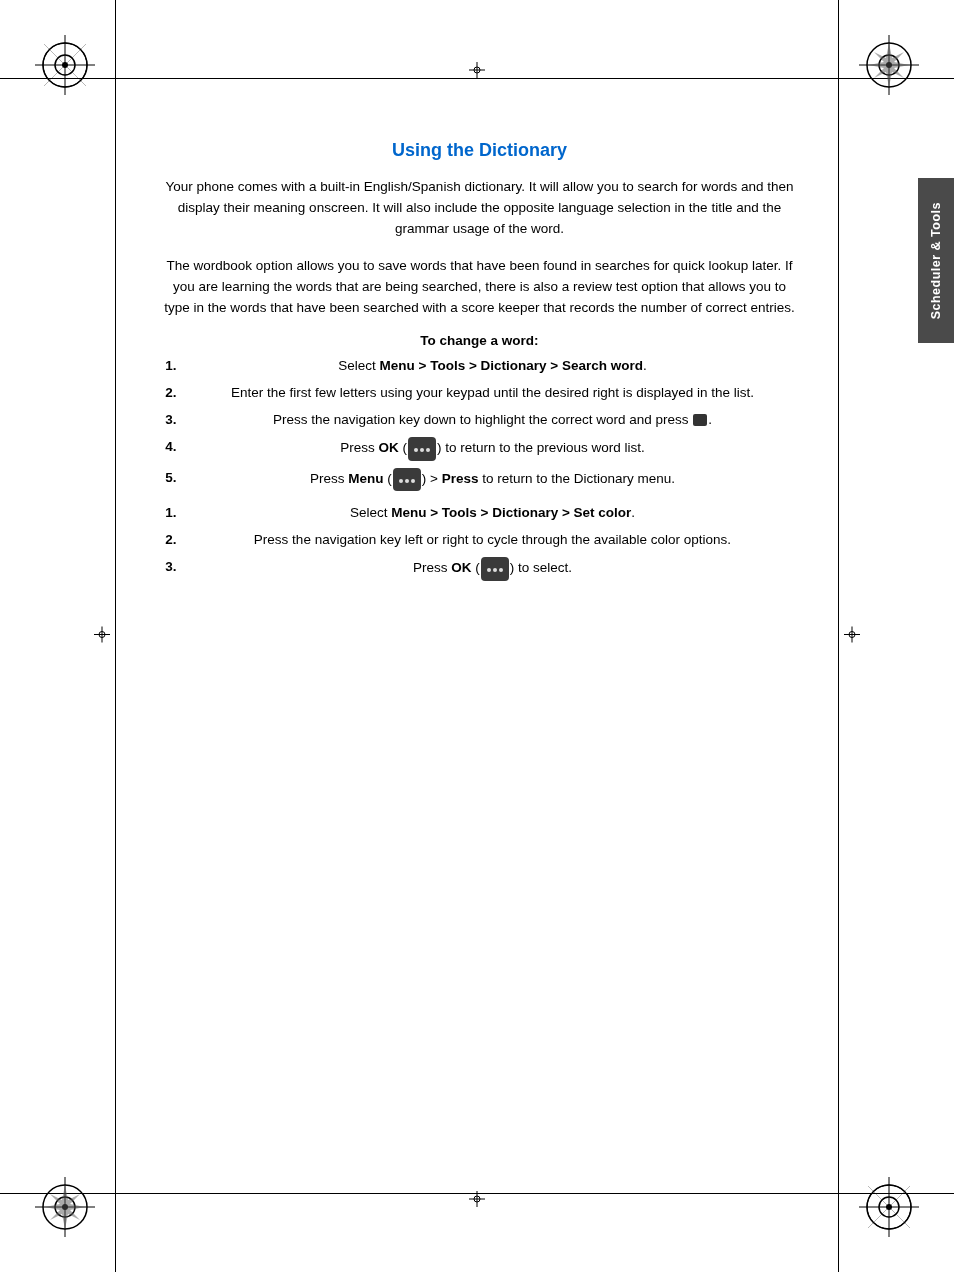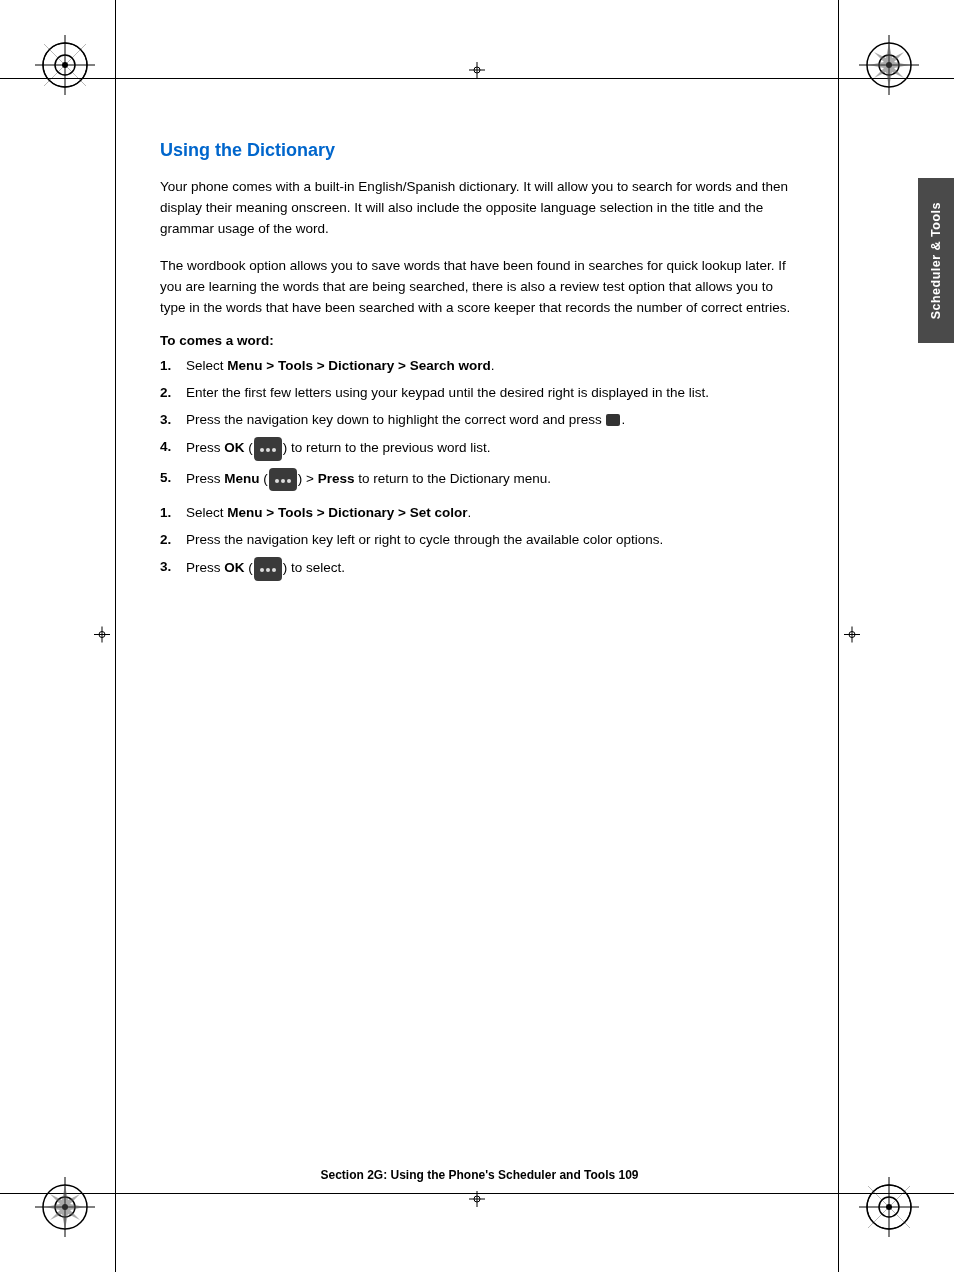--- a/index.html
+++ b/index.html
@@ -100,20 +100,21 @@
       letter-spacing: 0.5px;
     }
 
     
     .content {
       position: absolute;
       top: 140px;
       left: 160px;
       right: 155px;
       bottom: 120px;
+      text-align: center;
     }
 
     .page-title {
       font-size: 18px;
       font-weight: bold;
       color: #0066cc;
       margin-bottom: 16px;
     }
 
     .intro-para {
@@ -327,21 +328,21 @@
   </div>
 
   <div class="content">
 
     <h1 class="page-title">Using the Dictionary</h1>
 
     <p class="intro-para">Your phone comes with a built-in English/Spanish dictionary. It will allow you to search for words and then display their meaning onscreen. It will also include the opposite language selection in the title and the grammar usage of the word.</p>
 
     <p class="intro-para">The wordbook option allows you to save words that have been found in searches for quick lookup later. If you are learning the words that are being searched, there is also a review test option that allows you to type in the words that have been searched with a score keeper that records the number of correct entries.</p>
 
-    <p class="section-heading">To comes a word:</p>
+    <p class="section-heading">To change a word:</p>
 
     <ol class="numbered-list">
       <li>
         <span class="num bold-text">1.</span>
         <span class="li-content">
           Select <strong>Menu &gt; Tools &gt; Dictionary &gt; Search word</strong>.
         </span>
       </li>
       <li>
         <span class="num bold-text">2.</span>
@@ -399,17 +400,14 @@
                 <span class="pdot"></span>
                 <span class="pdot"></span>
                 <span class="pdot"></span>
               </span></span>) to select.
         </span>
       </li>
     </ol>
 
   </div>
 
-  <div class="footer">
-    <span>Section 2G: Using the Phone's Scheduler and Tools        109</span>
-  </div>
 
 </div>
 
 </body></html>

